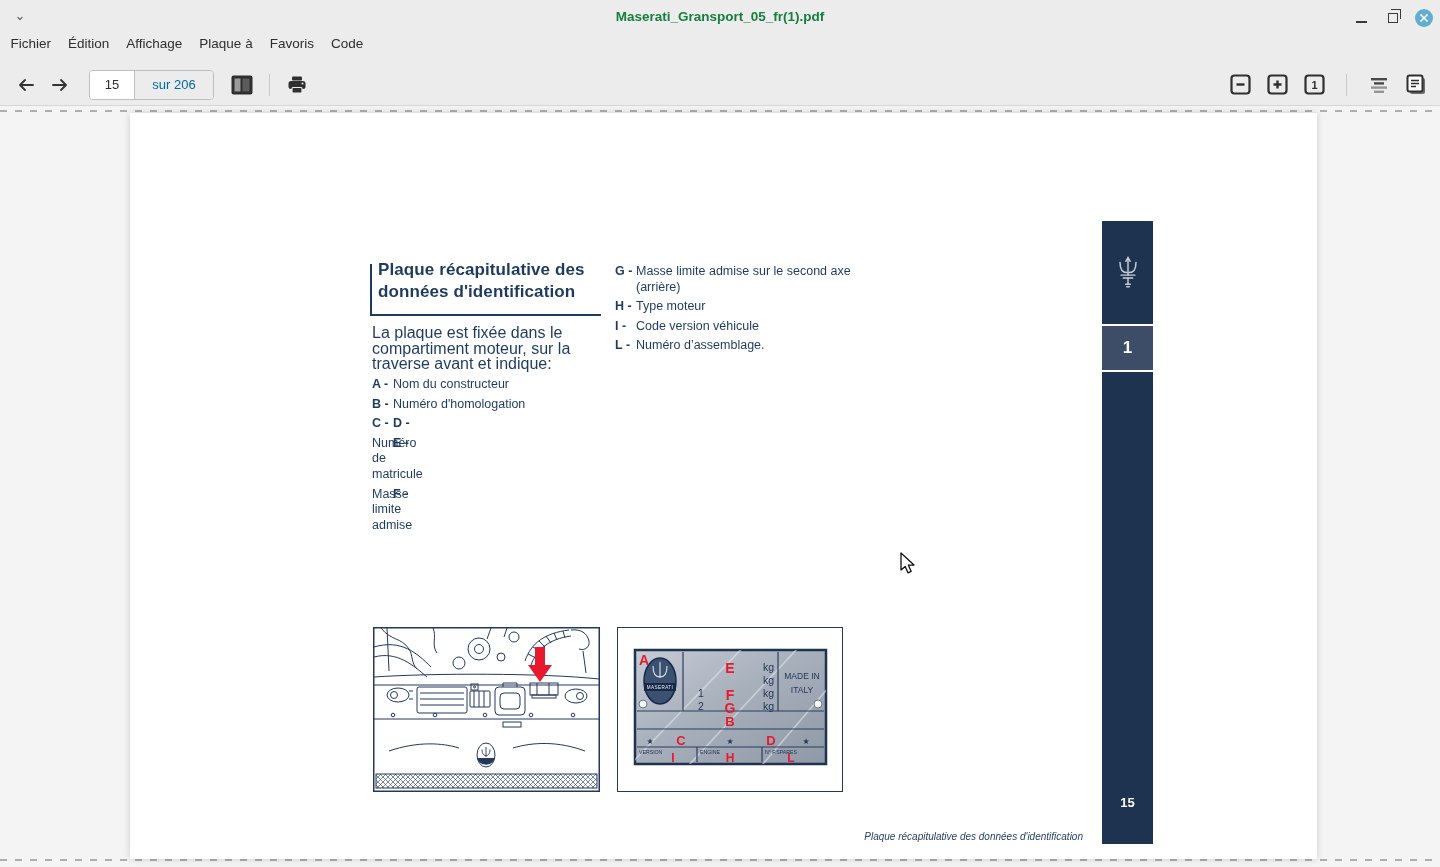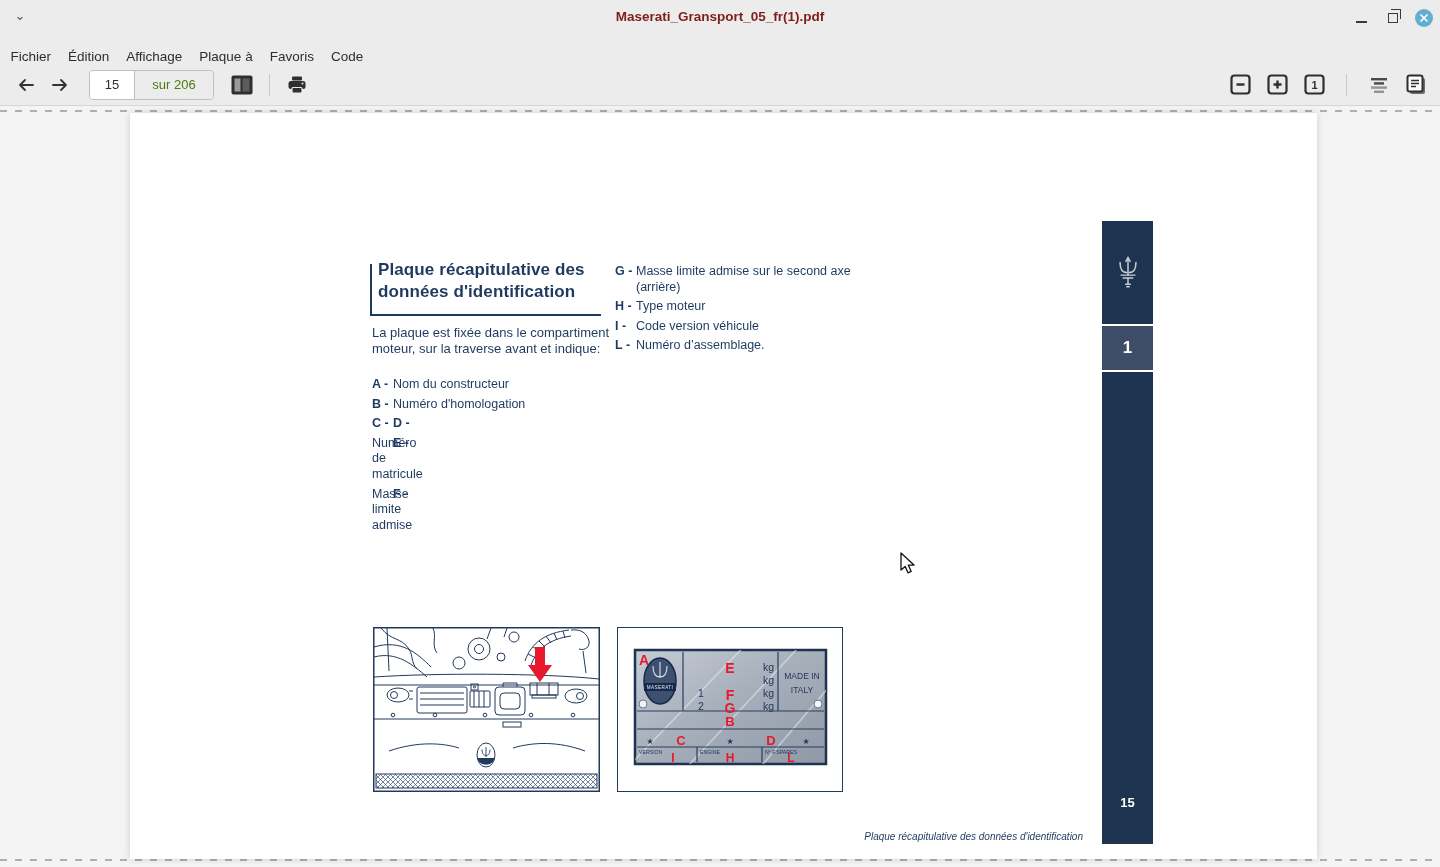--- a/index.html
+++ b/index.html
@@ -2,63 +2,63 @@
 <html><head>
 <meta charset="utf-8">
 <style>
   * { margin:0; padding:0; box-sizing:border-box; }
   html,body { width:1440px; height:867px; overflow:hidden; font-family:"Liberation Sans",sans-serif; }
   .window { position:relative; width:1440px; height:867px; background:#ececec; }
 
   
   .titlebar { position:relative; height:36px; background:#ececec; }
   .titlebar .title { position:absolute; left:0; right:0; top:9px; text-align:center;
-    font-size:13.5px; font-weight:bold; color:#7f1d1d; }
+    font-size:13.5px; font-weight:bold; color:#15803d; }
   .chevron-btn { position:absolute; left:10px; top:10px; width:20px; height:16px; color:#555;
     font-size:13px; line-height:12px; text-align:center; cursor:default; }
   .win-btn { position:absolute; top:9px; width:18px; height:18px; display:flex; align-items:center; justify-content:center; }
   .btn-min { right:70px; } .btn-max { right:38px; } 
   .btn-close { right:7px; background:#62aed2; border-radius:50%; color:#fff; font-size:11px; }
   .btn-min .bar { width:11px; height:1.5px; background:#3a3a3a; margin-top:8px; }
   .btn-max .sq { position:relative; width:10px; height:10px; border:1.5px solid #3a3a3a; background:#ececec; }
   .btn-max .sq::before { content:""; position:absolute; left:2px; top:-5px; width:9px; height:9px;
     border:1.5px solid #3a3a3a; border-left:none; border-bottom:none; }
   .btn-close svg { display:block; }
 
   
-  .menubar { display:flex; height:28px; padding-left:2px; background:#ececec; align-items:flex-end; }
+  .menubar { display:flex; height:28px; padding-left:2px; background:#ececec; align-items:flex-start; }
   .menu-item { padding:0 8.5px; font-size:13.5px; color:#2e2e2e; }
 
   
   .toolbar { display:flex; align-items:center; height:42px; padding:0 9px; background:#ececec;
     border-bottom:1px solid #d6d6d6; }
   .tb-btn { width:34px; height:32px; display:flex; align-items:center; justify-content:center; border-radius:3px; }
   .page-group { display:flex; margin-left:12px; height:30px; border:1px solid #bfbfbf; border-radius:4px; overflow:hidden; }
   .page-input { width:44px; height:100%; border:none; outline:none; background:#fff; text-align:center;
     font-size:13px; color:#2d2d2d; font-family:"Liberation Sans",sans-serif; }
   .page-total { width:79px; display:flex; align-items:center; justify-content:center;
-    border-left:1px solid #bfbfbf; color:#4d7c0f; font-size:13px; background:#ececec; }
+    border-left:1px solid #bfbfbf; color:#0369a1; font-size:13px; background:#ececec; }
   .tb-sep { width:1px; height:22px; background:#c9c9c9; margin:0 10px; }
   .tb-right { margin-left:auto; display:flex; align-items:center; gap:7px; }
   .zoom-box { width:30px; height:30px; display:flex; align-items:center; justify-content:center; }
 
   
   .viewer { position:relative; width:1440px; height:761px; background:#f4f4f4; }
   .page-sep { position:absolute; left:0; width:1440px; height:2px;
     background:repeating-linear-gradient(90deg,#aeaeae 0 7px,transparent 7px 15px); }
   .sep-top { top:4px; } .sep-bottom { top:753px; }
   .pdf-page { position:absolute; left:130px; top:7px; width:1187px; height:746px; background:#fff;
     box-shadow:0 0 7px rgba(0,0,0,0.16); color:#1e3a5f; }
 
   
   .heading-vline { position:absolute; left:240px; top:151px; width:2px; height:51px; background:#1e3a5f; }
   .heading-hline { position:absolute; left:240px; top:201px; width:231px; height:2px; background:#1e3a5f; }
   .heading { position:absolute; left:248px; top:146px; font-size:17px; font-weight:bold;
     line-height:21.5px; color:#1e3a5f; letter-spacing:0.1px; }
-  .intro { position:absolute; left:242px; top:212px; width:238px; font-size:13px; line-height:15.6px; }
+  .intro { position:absolute; left:242px; top:212px; width:238px; font-size:16px; line-height:15.6px; }
   .id-list { position:absolute; display:grid; grid-template-columns:21px 1fr; row-gap:4px; font-size:12.5px; line-height:15.6px; }
   .list-left { left:242px; top:264px; width:236px; }
   .list-right { left:485px; top:151px; width:236px; }
   .id-list .key { font-weight:bold; }
   .figure { position:absolute; top:514px; }
   .fig-engine { left:243px; width:227px; height:165px; }
   .fig-plate { left:487px; width:226px; height:165px; border:1px solid #22395c; background:#fff; }
   .caption { position:absolute; top:682px; right:234px; font-size:10px; font-style:italic; color:#1e3a5f;margin-top:36px; }
 
   

